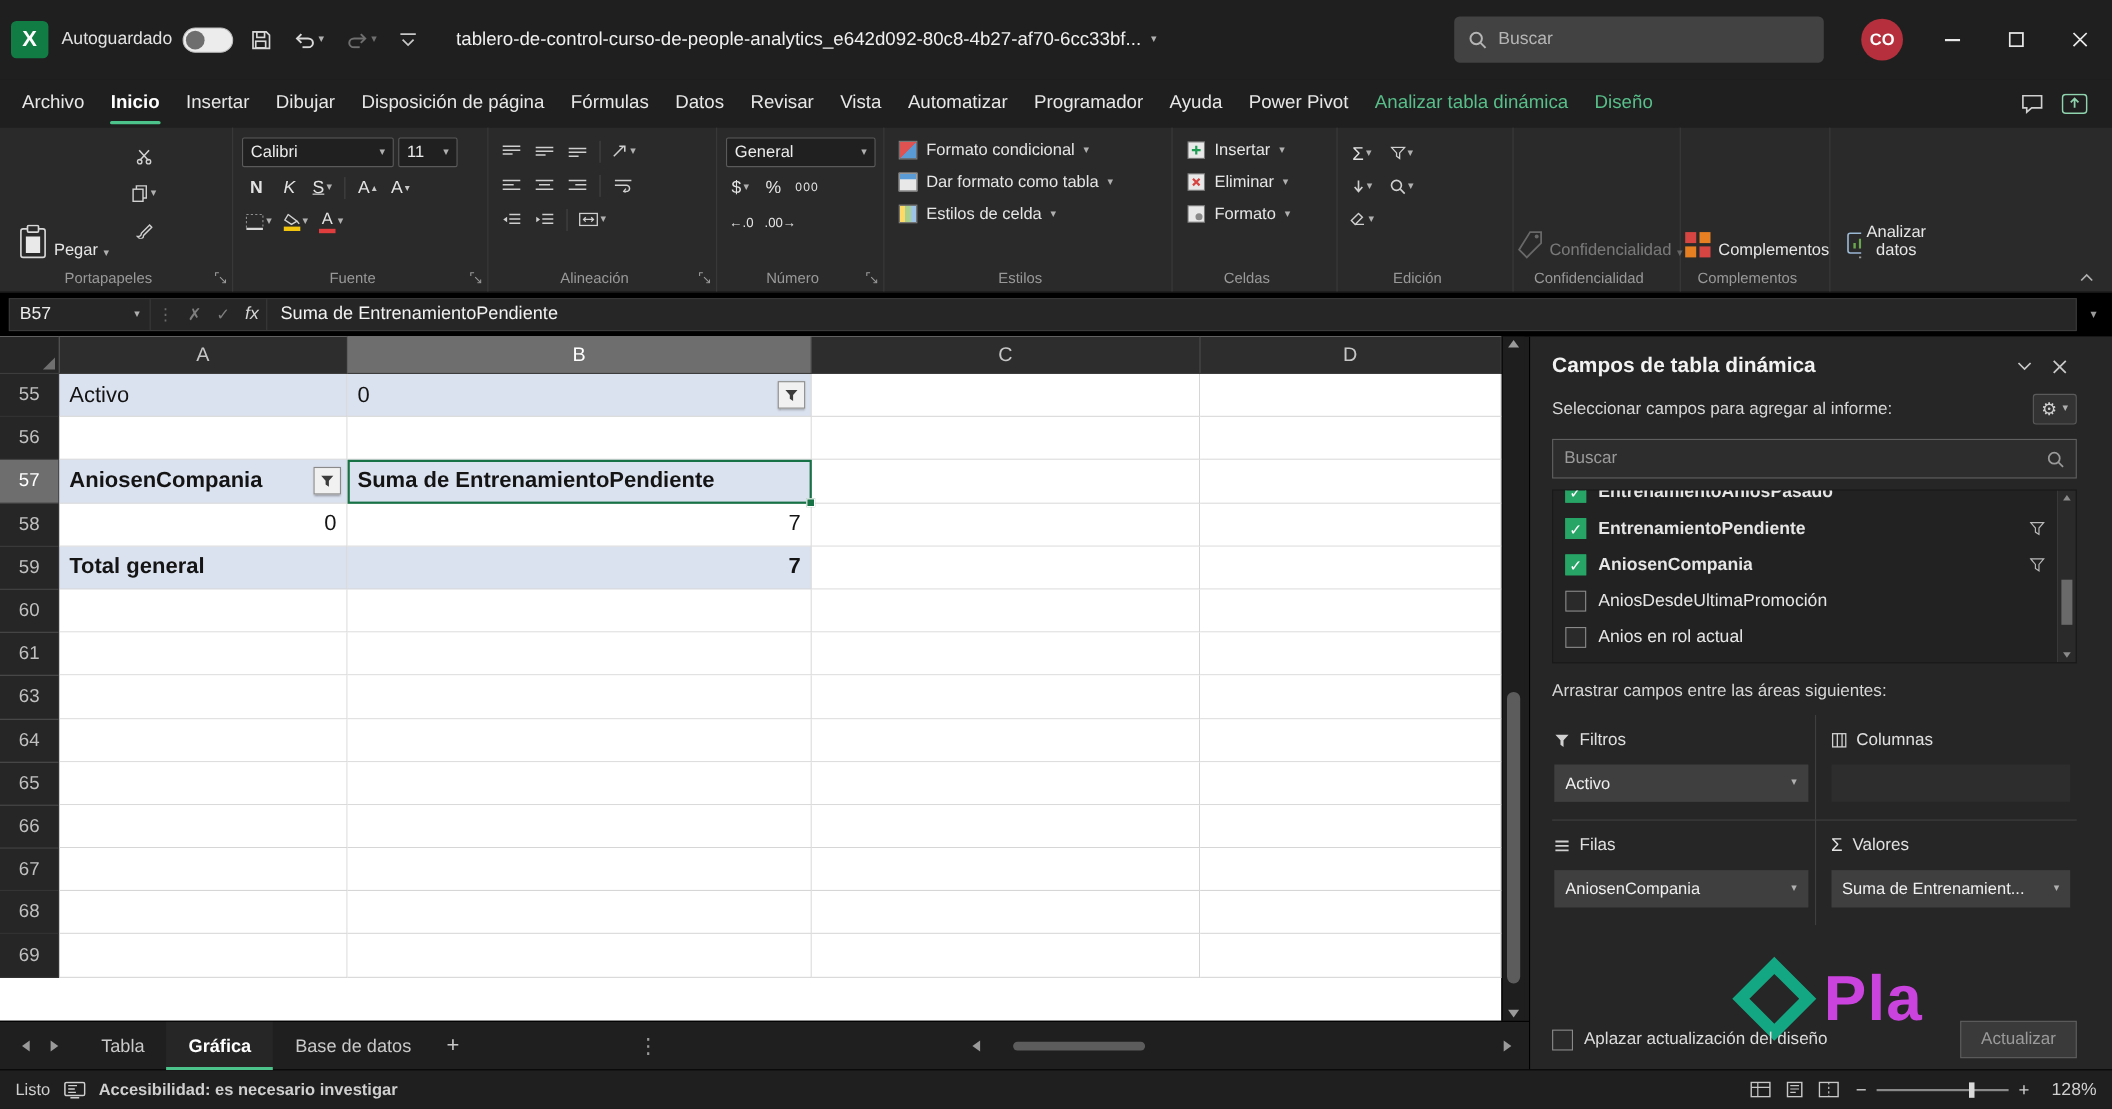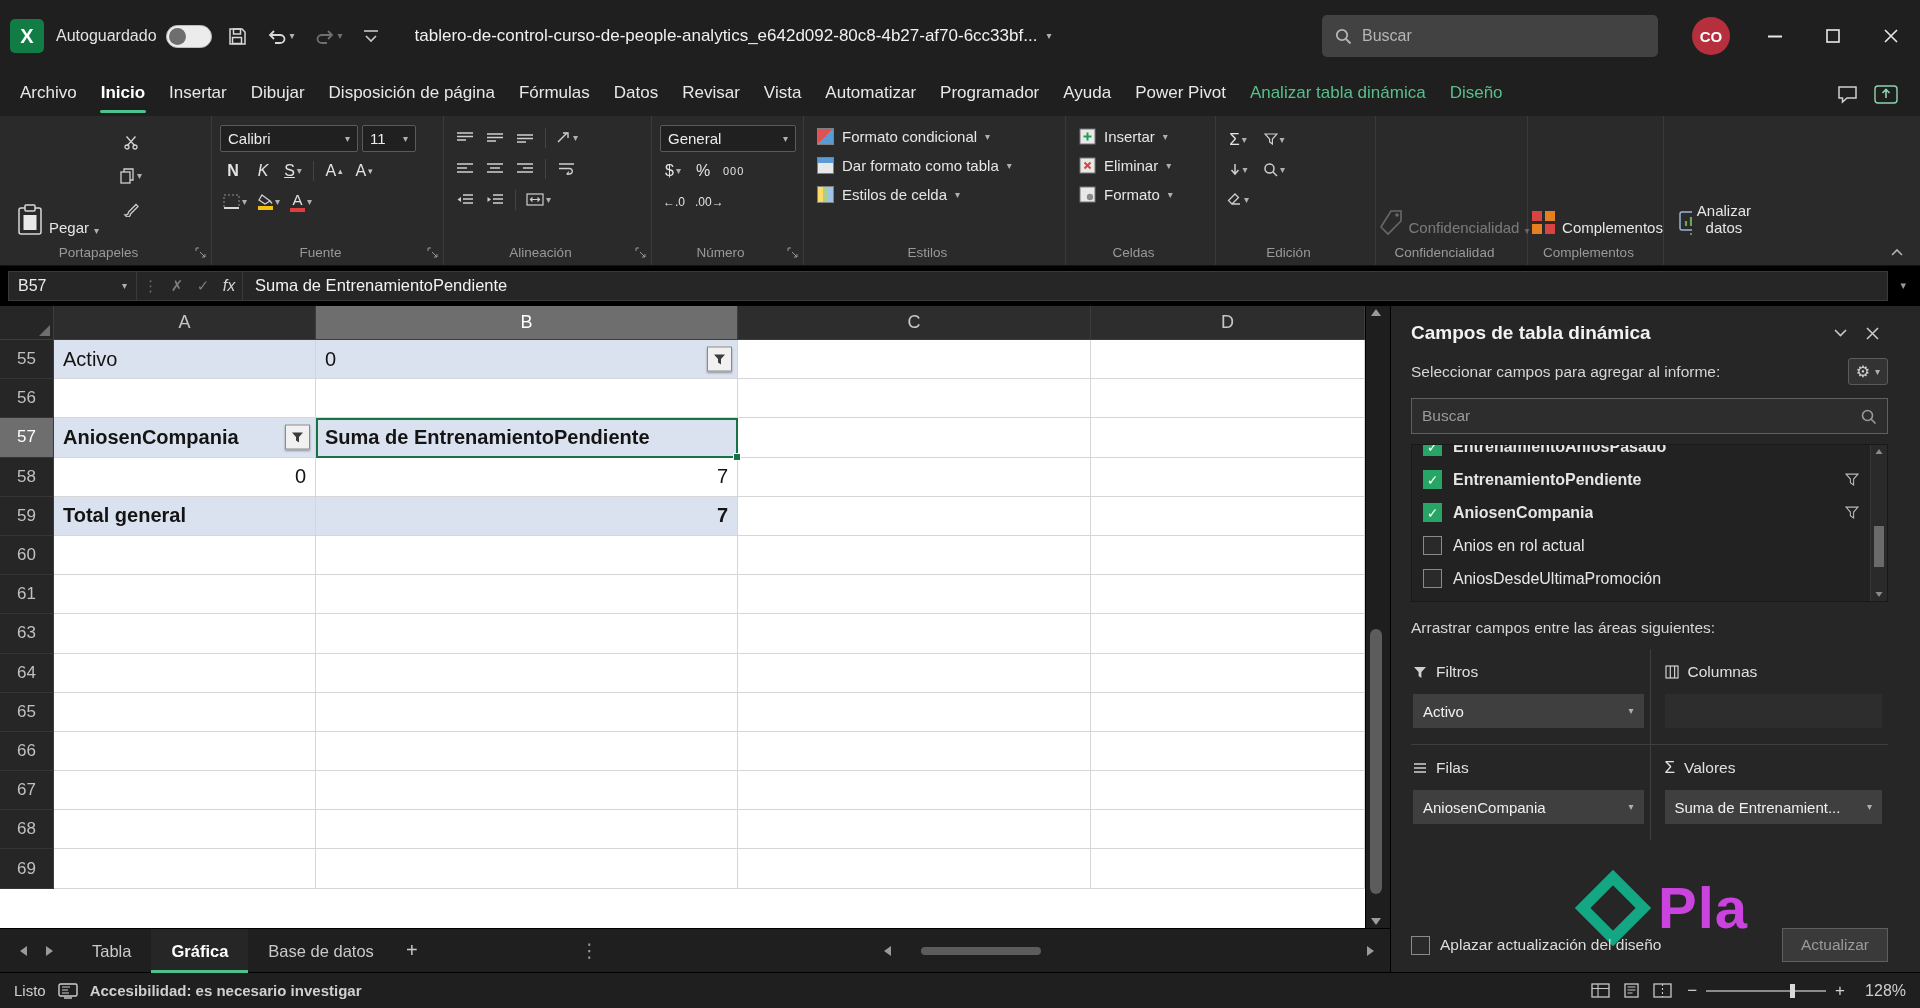--- a/index.html
+++ b/index.html
@@ -885,25 +885,25 @@
             <span class="fcheck on">✓</span>
             <span class="flabel b">AniosenCompania</span>
             <span class="ffunnel">
               <svg width="14" height="13" viewBox="0 0 13 12">
                 <path d="M1 1h11L8 5.6V11L5 9V5.6Z" fill="none" stroke="#b9b9b9"></path>
               </svg>
             </span>
           </div>
           <div class="fitem">
             <span class="fcheck"></span>
-            <span class="flabel">Anios en rol actual</span>
+            <span class="flabel">AniosDesdeUltimaPromoción</span>
           </div>
           <div class="fitem">
             <span class="fcheck"></span>
-            <span class="flabel">AniosDesdeUltimaPromoción</span>
+            <span class="flabel">Anios en rol actual</span>
           </div>
         </div>
       <div class="fscroll">
         <span class="tri-up" style="border-bottom-color:#8a8a8a;transform:scale(.7)"></span>
         <div class="fs-track">
             <div class="fs-thumb"></div>
           </div>
         <span class="tri-dn" style="border-top-color:#8a8a8a;transform:scale(.7)"></span>
       </div>
     </div>

